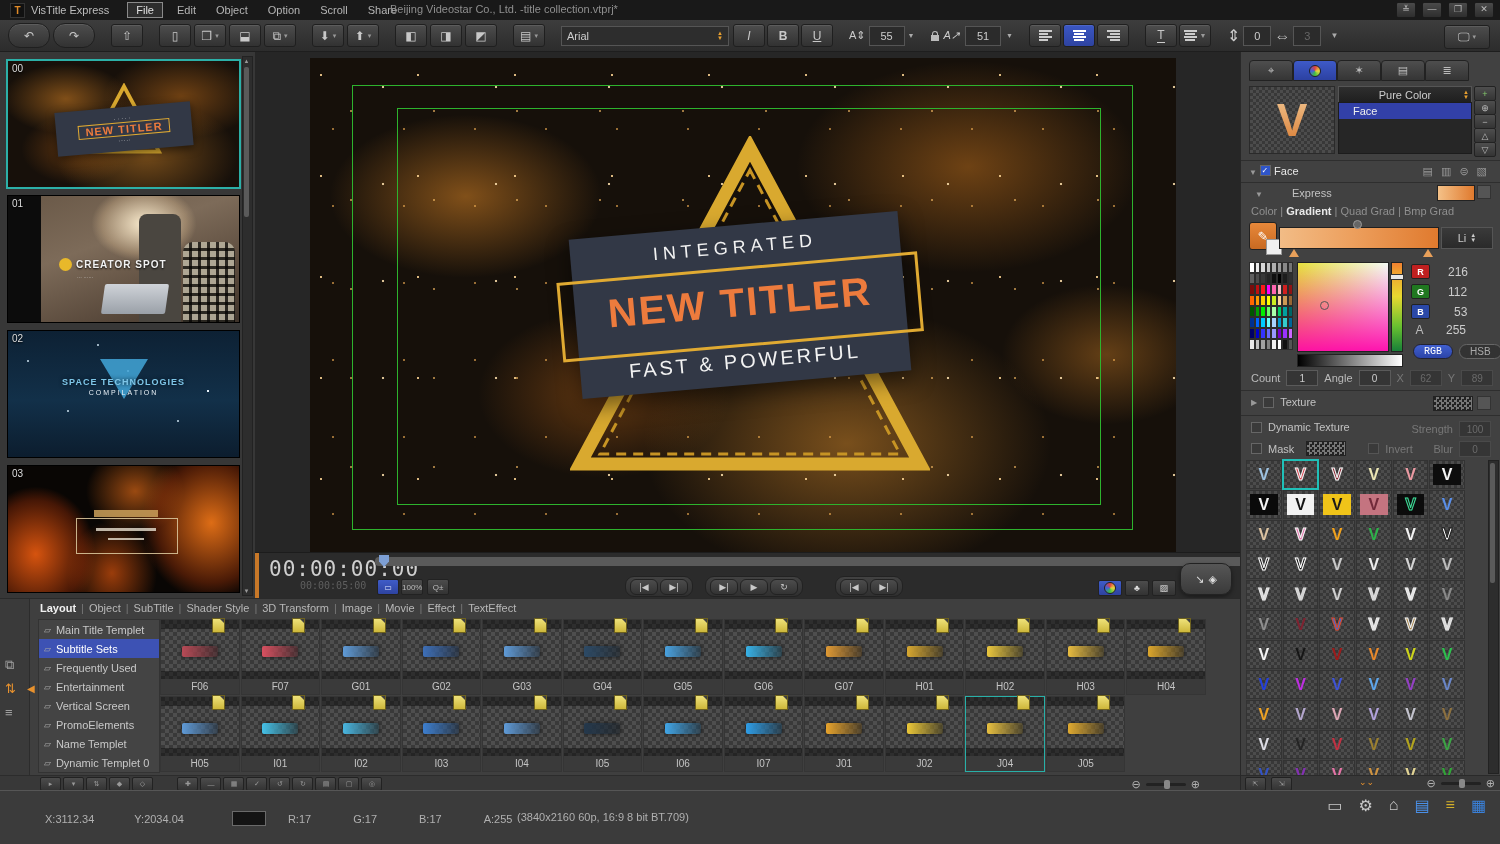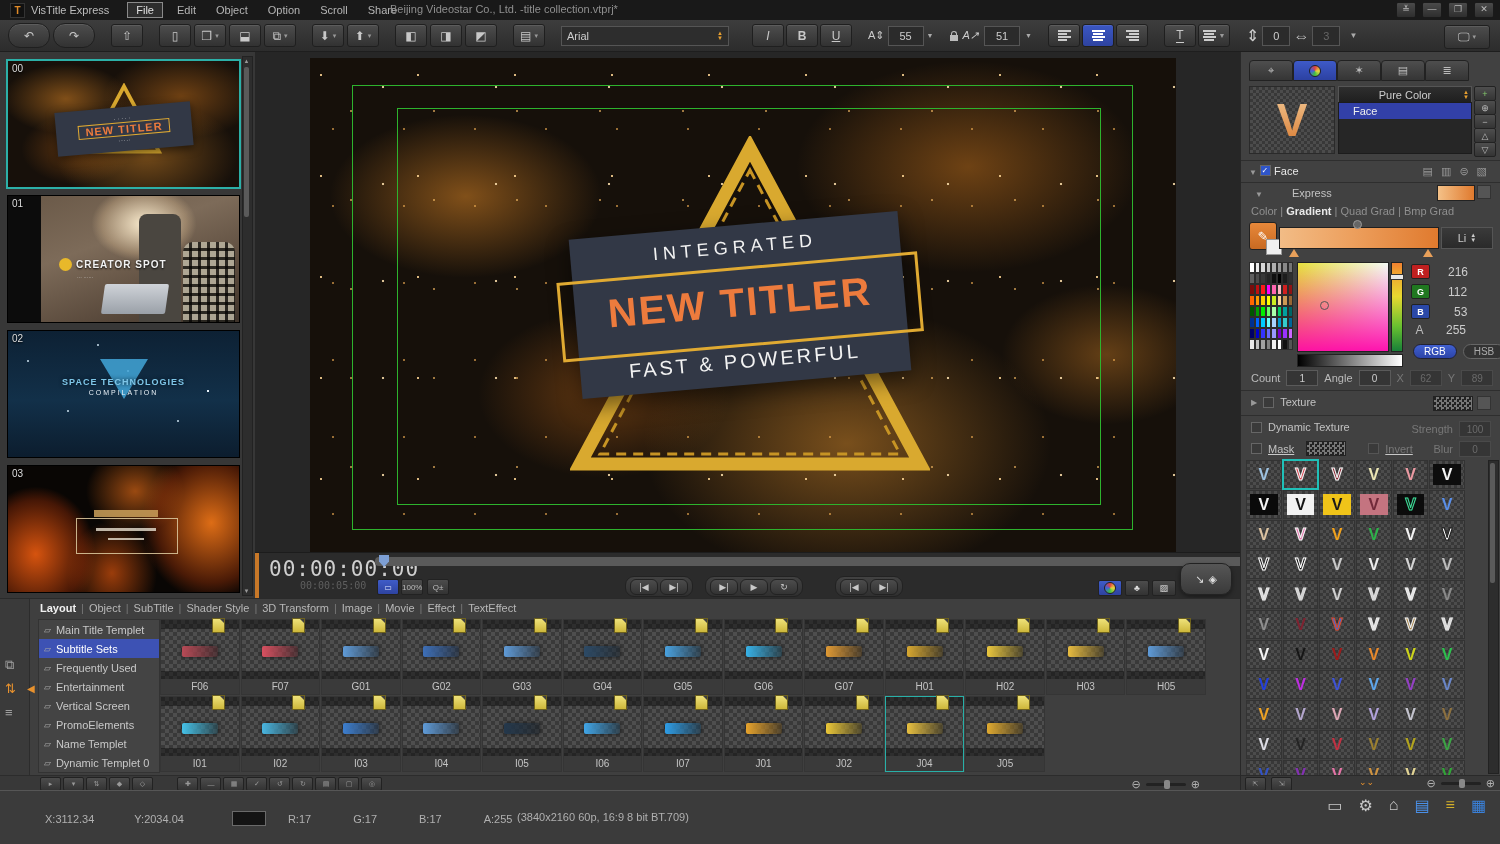--- a/index.html
+++ b/index.html
@@ -179,21 +179,21 @@
     linear-gradient(to bottom,rgba(255,0,170,0) 0%,rgba(255,0,170,.92) 100%),
     linear-gradient(to right,#e6e23c,#f4fbf5);}
   #sv-cursor{position:absolute;left:22px;top:38px;width:7px;height:7px;border:1px solid #555;border-radius:50%;}
   #hue-bar{position:absolute;left:150px;top:210px;width:10px;height:88px;border:1px solid #222;background:
     linear-gradient(180deg,#f08030 0%,#f0a030 10%,#e8d830 38%,#68c030 72%,#188038 100%);}
   #hue-mark{position:absolute;left:149px;top:222px;width:12px;height:4px;background:#e8e8e8;border:1px solid #333;}
   #gray-bar{position:absolute;left:56px;top:302px;width:104px;height:11px;border:1px solid #222;background:linear-gradient(90deg,#000,#fff);}
   .rgb-chip{display:inline-flex;width:17px;height:13px;border-radius:2px;align-items:center;justify-content:center;color:#fff;font-size:9px;font-weight:bold;border:1px solid #222;}
   .rgb-row{position:absolute;left:170px;display:flex;align-items:center;gap:18px;color:#ccc;font-size:12px;}
   .pill{display:inline-block;padding:1px 10px;border-radius:8px;font-size:10px;border:1px solid #666;color:#aaa;background:#333;}
-  .pill.on{background:linear-gradient(#4060d0,#2c44a8);color:#fff;border-color:#223;}
+  .pill.on{background:linear-gradient(#4060d0,#2c44a8);color:#fff;border-color:#223;font-family:Liberation Mono, monospace;}
   .numfield{display:inline-flex;width:30px;height:14px;background:#353535;border:1px solid #5a5a5a;color:#ccc;font-size:10px;
     align-items:center;justify-content:center;}
   .numfield.dimf{color:#6a6a6a;border-color:#4a4a4a;}
   .swatch-check{display:inline-block;width:38px;height:13px;vertical-align:-3px;border:1px solid #222;
     background-image:conic-gradient(#777 25%,#222 0 50%,#777 0 75%,#222 0);background-size:5px 5px;}
   
   #preset-grid{position:absolute;left:5px;top:408px;width:219px;display:grid;grid-template-columns:repeat(6,1fr);gap:1px;}
   .preset-cell{height:27px;position:relative;display:flex;align-items:center;justify-content:center;border:1px solid #333;}
   .preset-cell.sel{border:2px solid #20c0b8;margin:-1px;z-index:2;}
   .preset-cell .bgfill{position:absolute;inset:3px;}
@@ -312,21 +312,21 @@
           <span>◩</span>
         </div>
       </div>
       <div class="tb-group">
         <div class="tbtn">
           <span>▤</span>
           <span class="dd">▾</span>
         </div>
       </div>
     </div>
-  <div class="tb-group" style="margin-right:23px;">
+  <div class="tb-group" style="margin-right:4px;">
     <div class="combo">
       <span>Arial</span>
       <span class="spin">
           <span>▲</span>
           <span>▼</span>
         </span>
     </div>
   </div>
   <div class="tb-group" style="gap:2px;">
     <div class="tbtn">
@@ -705,21 +705,21 @@
   <div class="rp-divider" style="top:363px;"></div>
 
   <div class="abs" style="left:10px;top:369px;display:flex;align-items:center;gap:6px;">
     <span class="chk"></span>
     <span class="rp-label">Dynamic Texture</span>
   </div>
   <div class="abs" style="right:10px;top:369px;display:flex;align-items:center;gap:6px;">
     <span class="dim">Strength</span>
     <span class="numfield dimf">100</span>
   </div>
-  <div class="abs" style="left:10px;top:389px;display:flex;align-items:center;gap:6px;text-decoration:underline;">
+  <div class="abs" style="left:10px;top:389px;display:flex;align-items:center;gap:6px;">
     <span class="chk"></span>
     <span class="rp-label">Mask</span>
     <span class="swatch-check" style="margin-left:6px;"></span>
     <span class="chk" style="margin-left:16px;border-color:#555;"></span>
     <span class="dim">Invert</span>
   </div>
   <div class="abs" style="right:10px;top:389px;display:flex;align-items:center;gap:6px;">
     <span class="dim">Blur</span>
     <span class="numfield dimf">0</span>
   </div>
@@ -1055,20 +1055,26 @@
         <div class="tpl-check checker"></div>
         <div class="tpl-thumb" style="background: linear-gradient(90deg, rgb(236, 200, 62), rgba(0, 0, 0, 0.35) 120%);"></div>
         <div class="tpl-note"></div>
         <div class="tpl-label">H02</div>
       </div>
       <div class="tpl-cellgroup">
         <div class="tpl-check checker"></div>
         <div class="tpl-thumb" style="background: linear-gradient(90deg, rgb(232, 188, 64), rgba(0, 0, 0, 0.35) 120%);"></div>
         <div class="tpl-note"></div>
         <div class="tpl-label">H03</div>
+      </div>
+      <div class="tpl-cellgroup">
+        <div class="tpl-check checker"></div>
+        <div class="tpl-thumb" style="background: linear-gradient(90deg, rgb(220, 166, 44), rgba(0, 0, 0, 0.35) 120%);"></div>
+        <div class="tpl-note"></div>
+        <div class="tpl-label">H04</div>
       </div>
       <div class="tpl-cellgroup">
         <div class="tpl-check checker"></div>
         <div class="tpl-thumb" style="background: linear-gradient(90deg, rgb(95, 155, 216), rgba(0, 0, 0, 0.35) 120%);"></div>
         <div class="tpl-note"></div>
         <div class="tpl-label">H05</div>
       </div>
       <div class="tpl-cellgroup">
         <div class="tpl-check checker"></div>
         <div class="tpl-thumb" style="background: linear-gradient(90deg, rgb(69, 194, 232), rgba(0, 0, 0, 0.35) 120%);"></div>

